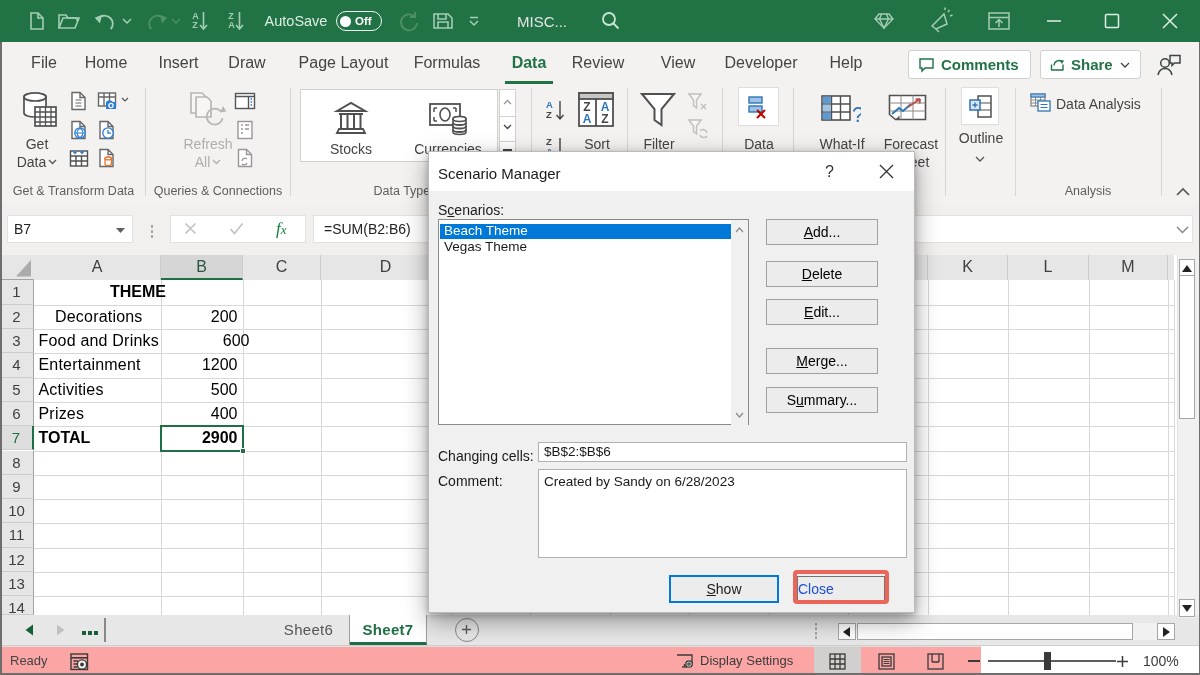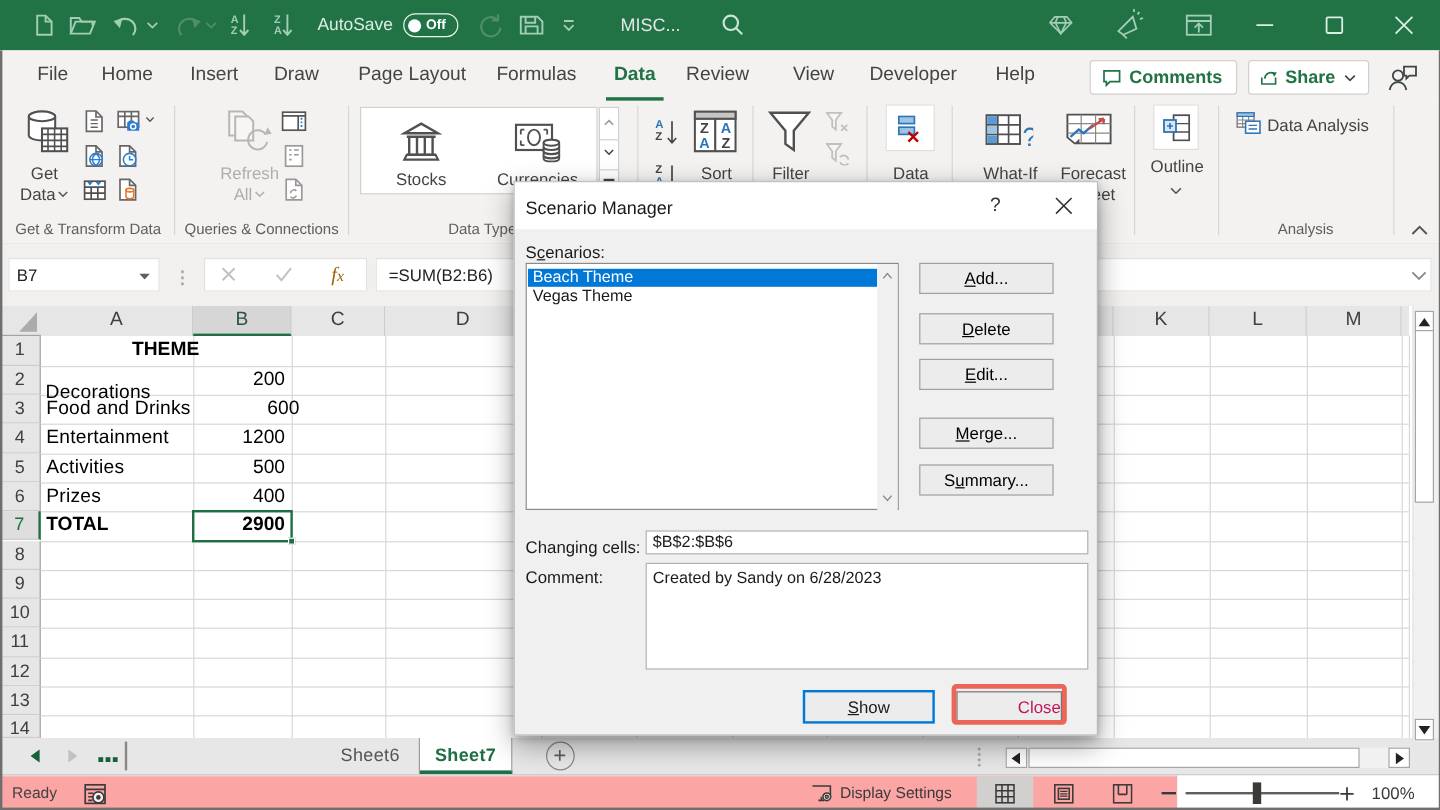--- a/index.html
+++ b/index.html
@@ -402,21 +402,21 @@
 
     <div style="position:absolute;left:150px;top:21px;width:4px;height:15px;background-image:radial-gradient(circle,#aaa8a6 1.2px,transparent 1.4px);background-size:4px 5px;"></div>
 
     <div class="wbox" style="left:170px;top:12px;width:136px;height:28px;"></div>
     <svg style="position:absolute;left:184px;top:19px;" width="13" height="13" viewBox="0 0 13 13" fill="none" stroke="#c3c1bf" stroke-width="1.6">
         <path d="M1.5 1.5 l10 10 M11.5 1.5 l-10 10"></path>
       </svg>
     <svg style="position:absolute;left:229px;top:19px;" width="15" height="13" viewBox="0 0 15 13" fill="none" stroke="#c3c1bf" stroke-width="1.6">
         <path d="M1.5 7 l4 4.5 L13.5 1.5"></path>
       </svg>
-    <div style="position:absolute;left:276px;top:12px;height:18px;line-height:27px;font-size:17px;font-style:italic;color:#a16207;font-family:'Liberation Serif',serif;">f<span style="font-size:13px;">x</span></div>
+    <div style="position:absolute;left:276px;top:12px;height:18px;line-height:27px;font-size:17px;font-style:italic;color:#15803d;font-family:'Liberation Serif',serif;">f<span style="font-size:13px;">x</span></div>
 
     <div class="wbox" style="left:313px;top:12px;width:880px;height:28px;"></div>
     <div style="position:absolute;left:324px;top:12px;height:28px;line-height:28px;font-size:14px;color:#222;">=SUM(B2:B6)</div>
     <svg style="position:absolute;left:1176px;top:23px;" width="13" height="8" viewBox="0 0 13 8" fill="none" stroke="#888" stroke-width="1.5">
         <path d="M1 1 l5.5 5.5 L12 1"></path>
       </svg>
   </div>
   <div id="grid" class="abs">
 
     <div style="position:absolute;left:0;top:0;width:1174px;height:25px;background:#e6e6e6;border-bottom:1px solid #a5a3a1;box-sizing:border-box;"></div>
@@ -478,21 +478,21 @@
     <div class="hline" style="left:34px;top:171.2px;width:1140px;"></div>
     <div class="hline" style="left:34px;top:195.5px;width:1140px;"></div>
     <div class="hline" style="left:34px;top:219.8px;width:1140px;"></div>
     <div class="hline" style="left:34px;top:244.1px;width:1140px;"></div>
     <div class="hline" style="left:34px;top:268.4px;width:1140px;"></div>
     <div class="hline" style="left:34px;top:292.7px;width:1140px;"></div>
     <div class="hline" style="left:34px;top:317px;width:1140px;"></div>
     <div class="hline" style="left:34px;top:341.3px;width:1140px;"></div>
 
     <div class="cell" style="left:34px;top:25.4px;width:208px;height:24.3px;line-height:24.3px;text-align:center;font-weight:bold;">THEME</div>
-    <div class="cell" style="left:38px;letter-spacing:0.2px;top:49.7px;height:24.3px;line-height:24.3px;margin-top:11px;">Decorations</div>
+    <div class="cell" style="left:55px;letter-spacing:0.2px;top:49.7px;height:24.3px;line-height:24.3px;">Decorations</div>
     <div class="cell" style="left:38.5px;letter-spacing:0.2px;top:74px;height:24.3px;line-height:24.3px;">Food and Drinks</div>
     <div class="cell" style="left:38.5px;letter-spacing:0.2px;top:98.3px;height:24.3px;line-height:24.3px;">Entertainment</div>
     <div class="cell" style="left:38.5px;letter-spacing:0.2px;top:122.6px;height:24.3px;line-height:24.3px;">Activities</div>
     <div class="cell" style="left:38.5px;letter-spacing:0.2px;top:146.9px;height:24.3px;line-height:24.3px;">Prizes</div>
     <div class="cell" style="left:38.5px;top:171.2px;height:24.3px;line-height:24.3px;font-weight:bold;">TOTAL</div>
     <div class="cell" style="left:161px;top:49.7px;width:76.5px;height:24.3px;line-height:24.3px;text-align:right;">200</div>
     <div class="cell" style="left:161px;top:74px;width:76.5px;height:24.3px;line-height:24.3px;text-align:right;padding-left:12px;">600</div>
     <div class="cell" style="left:161px;top:98.3px;width:76.5px;height:24.3px;line-height:24.3px;text-align:right;">1200</div>
     <div class="cell" style="left:161px;top:122.6px;width:76.5px;height:24.3px;line-height:24.3px;text-align:right;">500</div>
     <div class="cell" style="left:161px;top:146.9px;width:76.5px;height:24.3px;line-height:24.3px;text-align:right;">400</div>
@@ -623,17 +623,17 @@
     <div class="dbtn" style="top:147px;"><u>E</u>dit...</div>
     <div class="dbtn" style="top:196px;"><u>M</u>erge...</div>
     <div class="dbtn" style="top:234.5px;">S<u>u</u>mmary...</div>
 
     <div style="position:absolute;left:9px;top:296px;font-size:14px;color:#1a1a1a;">Changing cells:</div>
     <div style="position:absolute;left:109px;top:290px;width:369px;height:20px;background:#fff;border:1px solid #b0b0b0;box-sizing:border-box;font-size:13.5px;line-height:18px;padding-left:5px;color:#1a1a1a;">$B$2:$B$6</div>
     <div style="position:absolute;left:9px;top:321px;font-size:14px;color:#1a1a1a;">Comment:</div>
     <div style="position:absolute;left:109px;top:317px;width:369px;height:89px;background:#fff;border:1px solid #b0b0b0;box-sizing:border-box;font-size:13.5px;padding:4px 0 0 5px;color:#1a1a1a;">Created by Sandy on 6/28/2023</div>
 
     <div style="position:absolute;left:240px;top:423px;width:110px;height:28px;background:#ececec;border:2px solid #0078d7;box-sizing:border-box;text-align:center;line-height:24px;font-size:14px;color:#1a1a1a;"><u>S</u>how</div>
-    <div style="position:absolute;left:368px;top:424px;width:88px;height:27px;background:#ececec;border:1px solid #747474;box-sizing:border-box;text-align:right;line-height:25px;font-size:14px;color:#be185d;">Close</div>
+    <div style="position:absolute;left:368px;top:424px;width:88px;height:27px;background:#ececec;border:1px solid #747474;box-sizing:border-box;text-align:left;line-height:25px;font-size:14px;color:#1d4ed8;">Close</div>
 
     <div style="position:absolute;left:364px;top:418px;width:96px;height:34px;border:4px solid #ec6559;border-radius:4px;box-sizing:border-box;"></div>
   </div>
 </div>
 
 </body></html>

